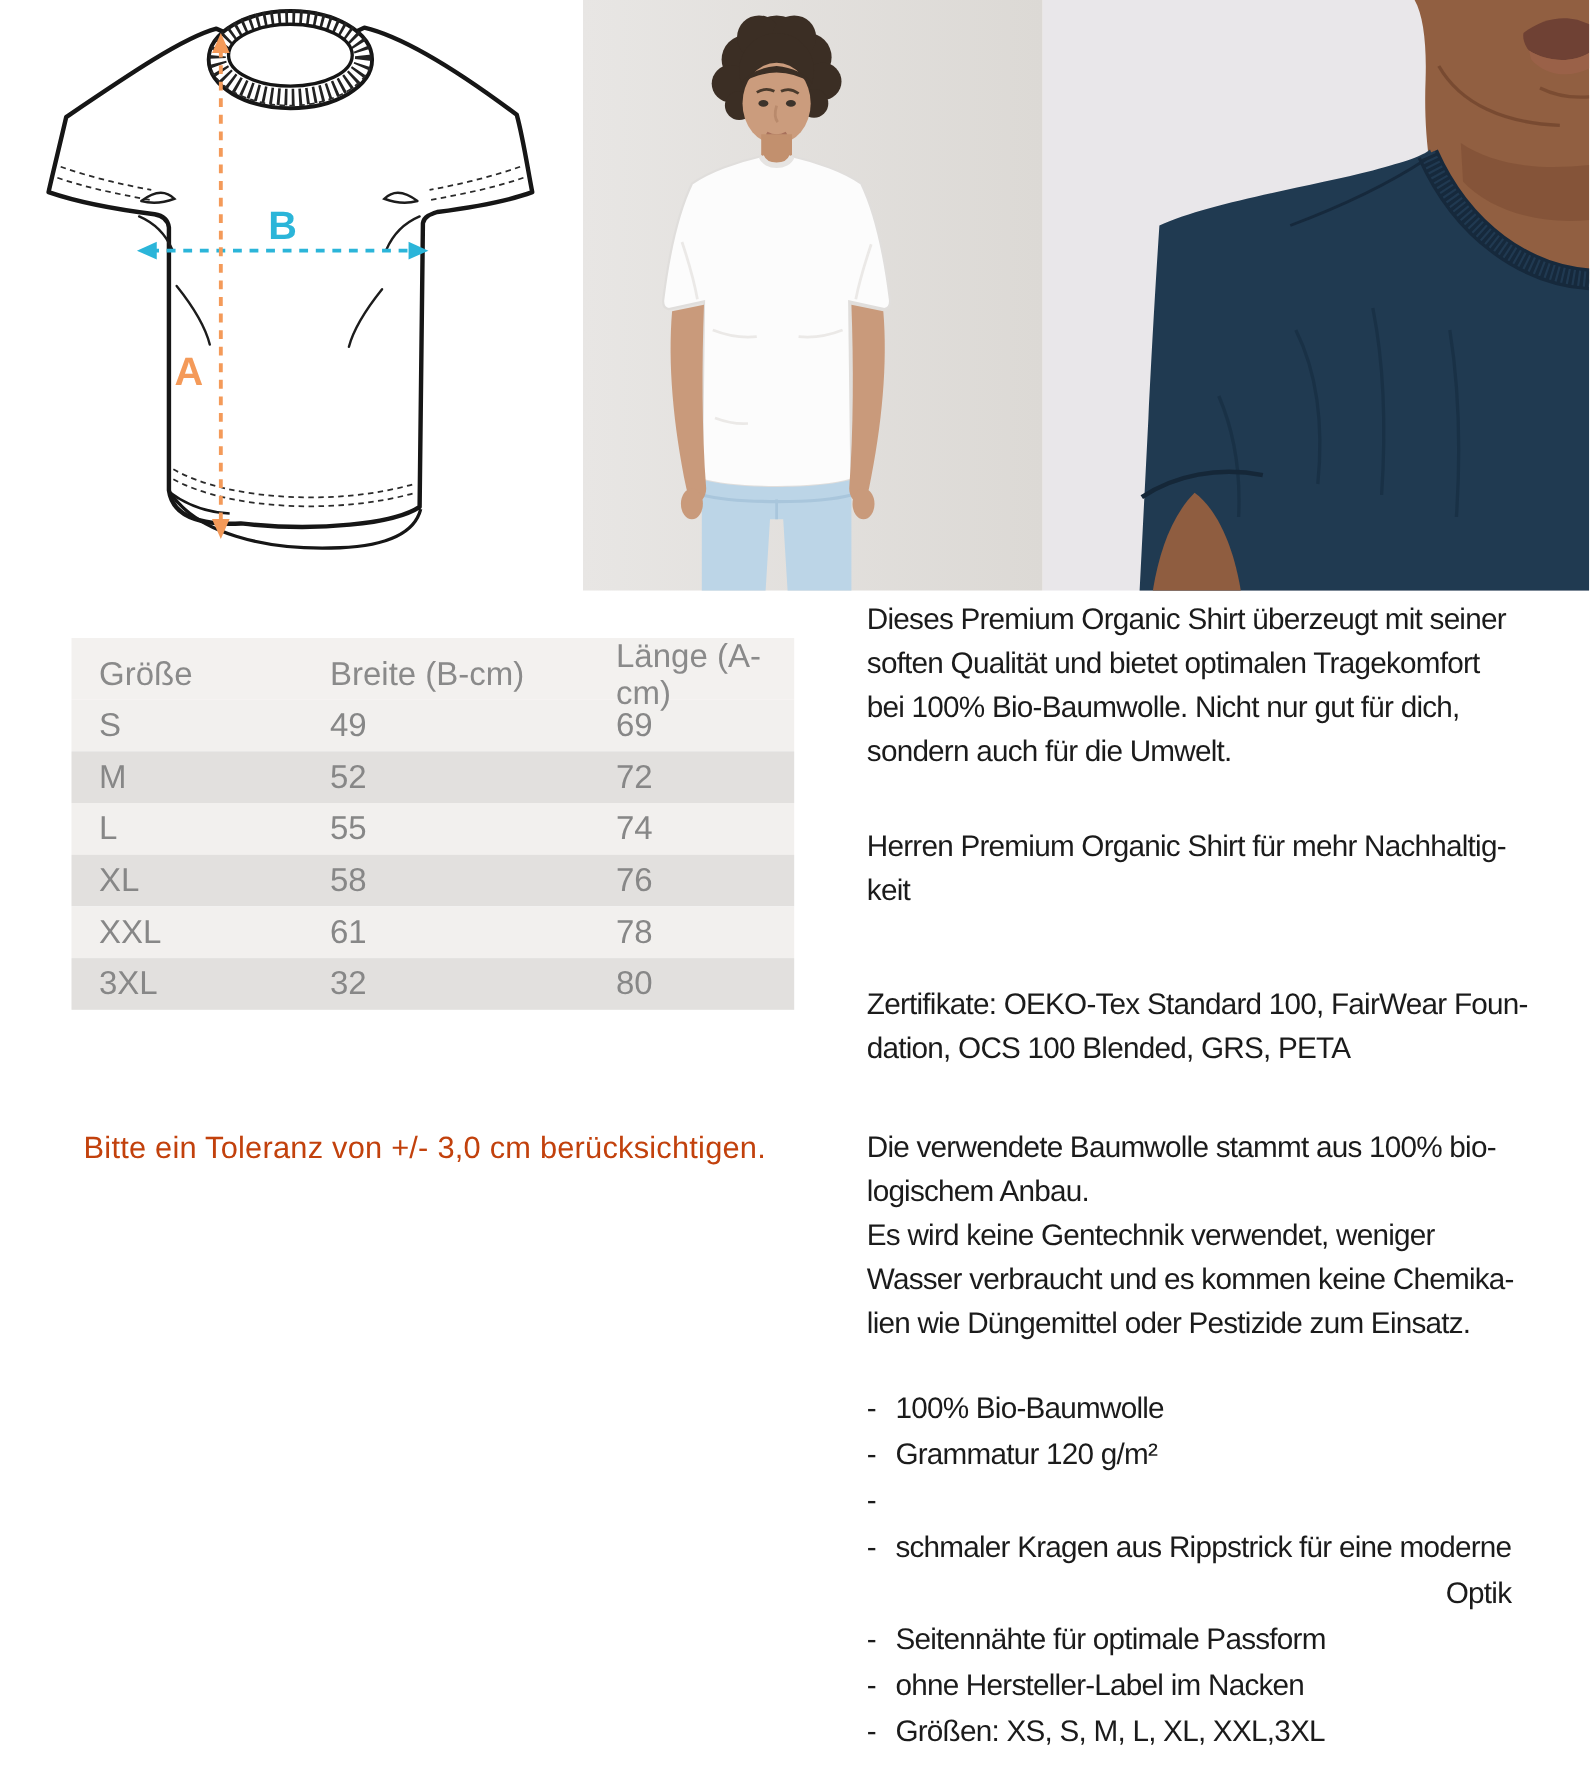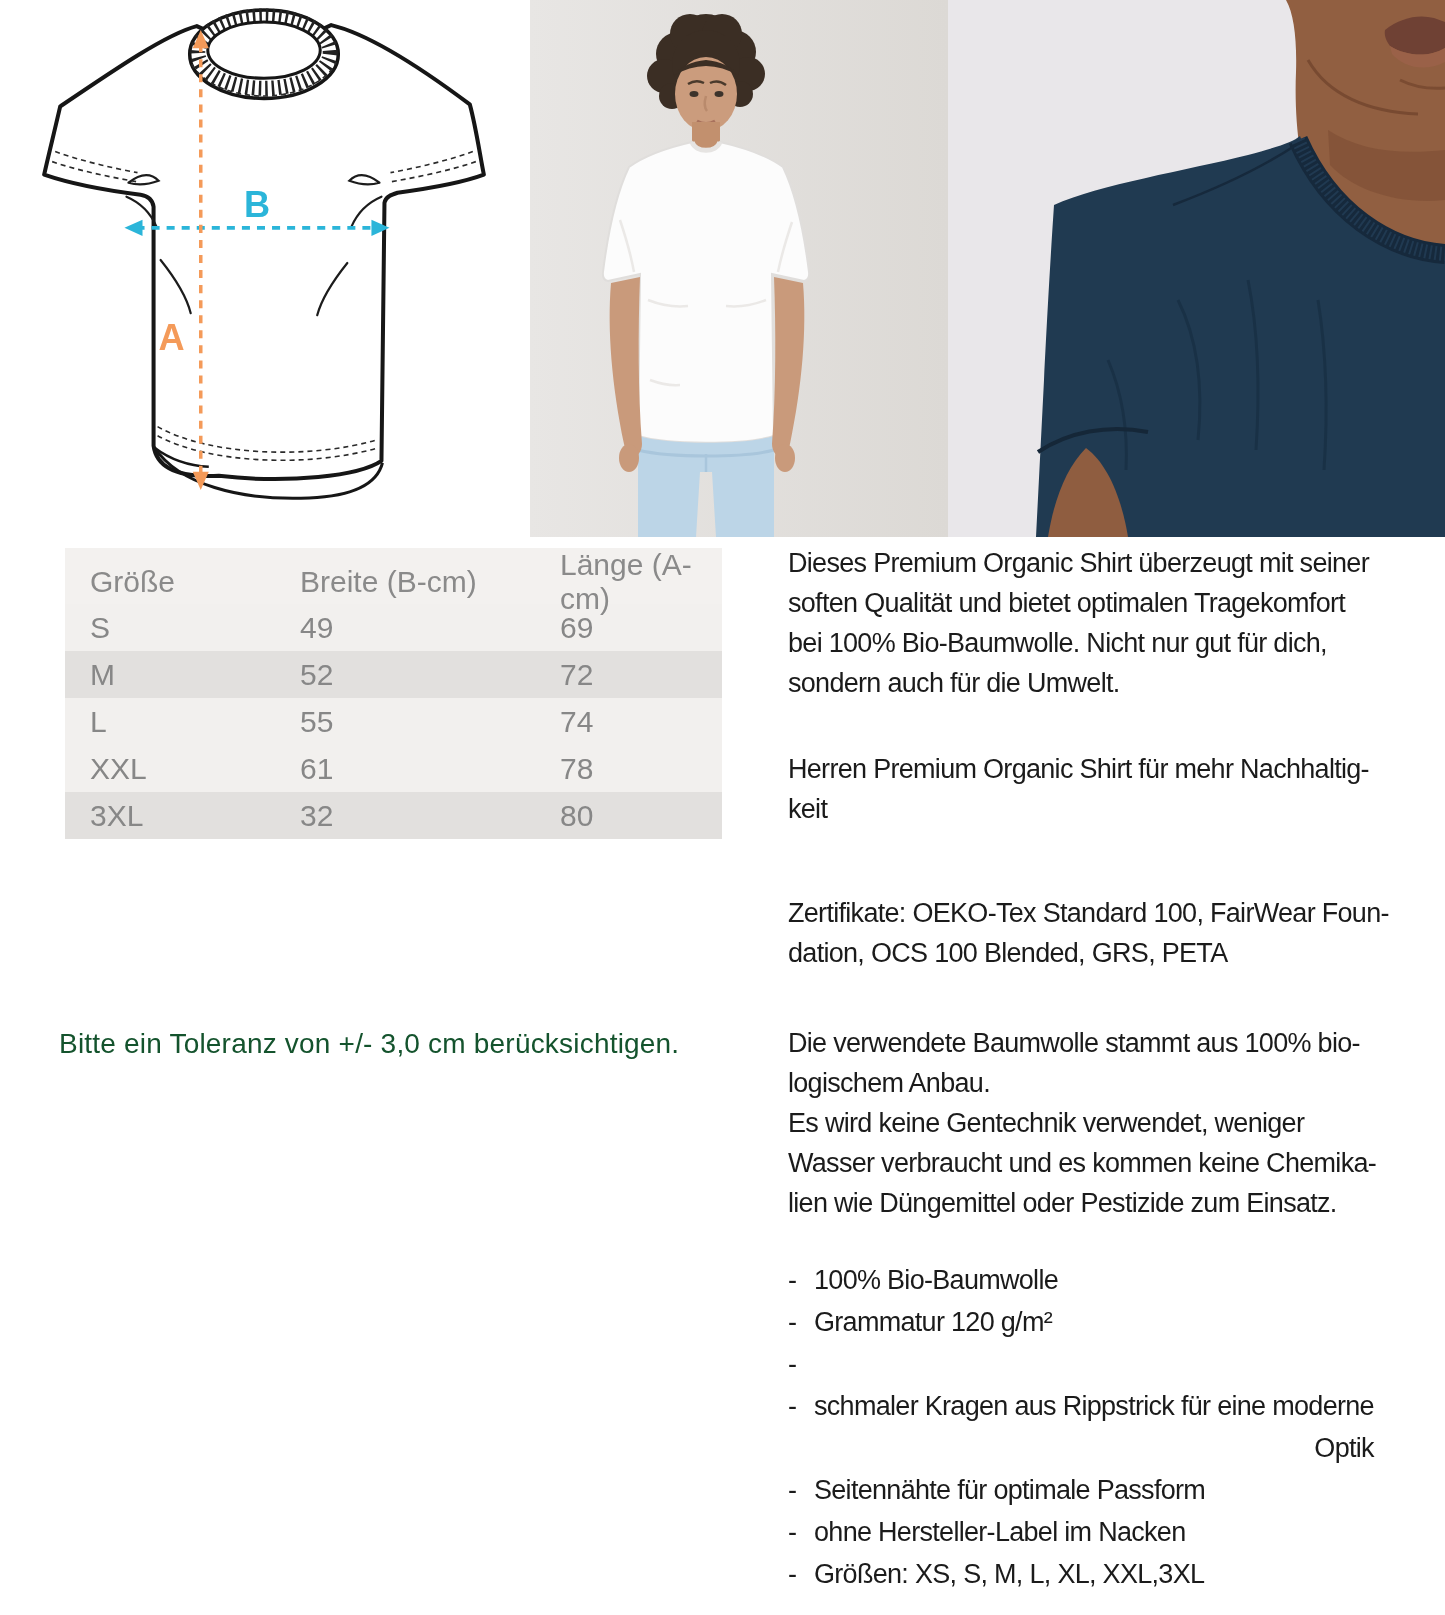--- a/index.html
+++ b/index.html
@@ -12,31 +12,31 @@
   }
   
   .diagram{position:absolute;left:28px;top:4px;width:472px;height:512px;}
   .stitch{fill:none;stroke:#2a2a2a;stroke-width:1.6;stroke-dasharray:5 4;}
   .wr{fill:none;stroke:#1c1c1c;stroke-width:2.2;stroke-linecap:round;}
   .diag-label{font-family:"Liberation Sans",sans-serif;font-weight:bold;}
   
   .photo1{position:absolute;left:530px;top:0;width:418px;height:537px;}
   .photo2{position:absolute;left:948px;top:0;width:497px;height:537px;}
   
-  .size-table{position:absolute;left:65px;top:548px;width:657px;}
+  .size-table{position:absolute;left:65px;top:580px;width:657px;}
   .trow{display:grid;grid-template-columns:210px 260px 187px;align-items:center;height:47px;}
   .thead{height:56px;background:#f3f1ef;}
   .row-dark{background:#e2e0de;}
   .row-light{background:#f2f0ee;}
   .tc{padding-left:25px;font-size:30px;color:#878787;}
   .thead .tc{color:#8a8a8a;}
   
   .tolerance{
-    position:absolute;left:59px;top:1028px;
-    font-size:28px;color:#14532d;white-space:nowrap;letter-spacing:0.2px;
+    position:absolute;left:76px;top:1028px;
+    font-size:28px;color:#c2410c;white-space:nowrap;letter-spacing:0.2px;
   }
   
   .description{position:absolute;left:788px;top:543px;width:680px;color:#1b1b1b;}
   .description p{
     margin:0;white-space:pre-line;
     font-size:27px;line-height:40px;letter-spacing:-0.7px;
   }
   .description p.p1{margin-bottom:46px;}
   .description p.p2{margin-bottom:64px;}
   .description p.p3{margin-bottom:50px;}
@@ -220,20 +220,25 @@
     <div class="trow row-dark">
       <div class="tc">M</div>
       <div class="tc">52</div>
       <div class="tc">72</div>
     </div>
     <div class="trow row-light">
       <div class="tc">L</div>
       <div class="tc">55</div>
       <div class="tc">74</div>
     </div>
+    <div class="trow row-dark">
+      <div class="tc">XL</div>
+      <div class="tc">58</div>
+      <div class="tc">76</div>
+    </div>
     <div class="trow row-light">
       <div class="tc">XXL</div>
       <div class="tc">61</div>
       <div class="tc">78</div>
     </div>
     <div class="trow row-dark">
       <div class="tc">3XL</div>
       <div class="tc">32</div>
       <div class="tc">80</div>
     </div>

